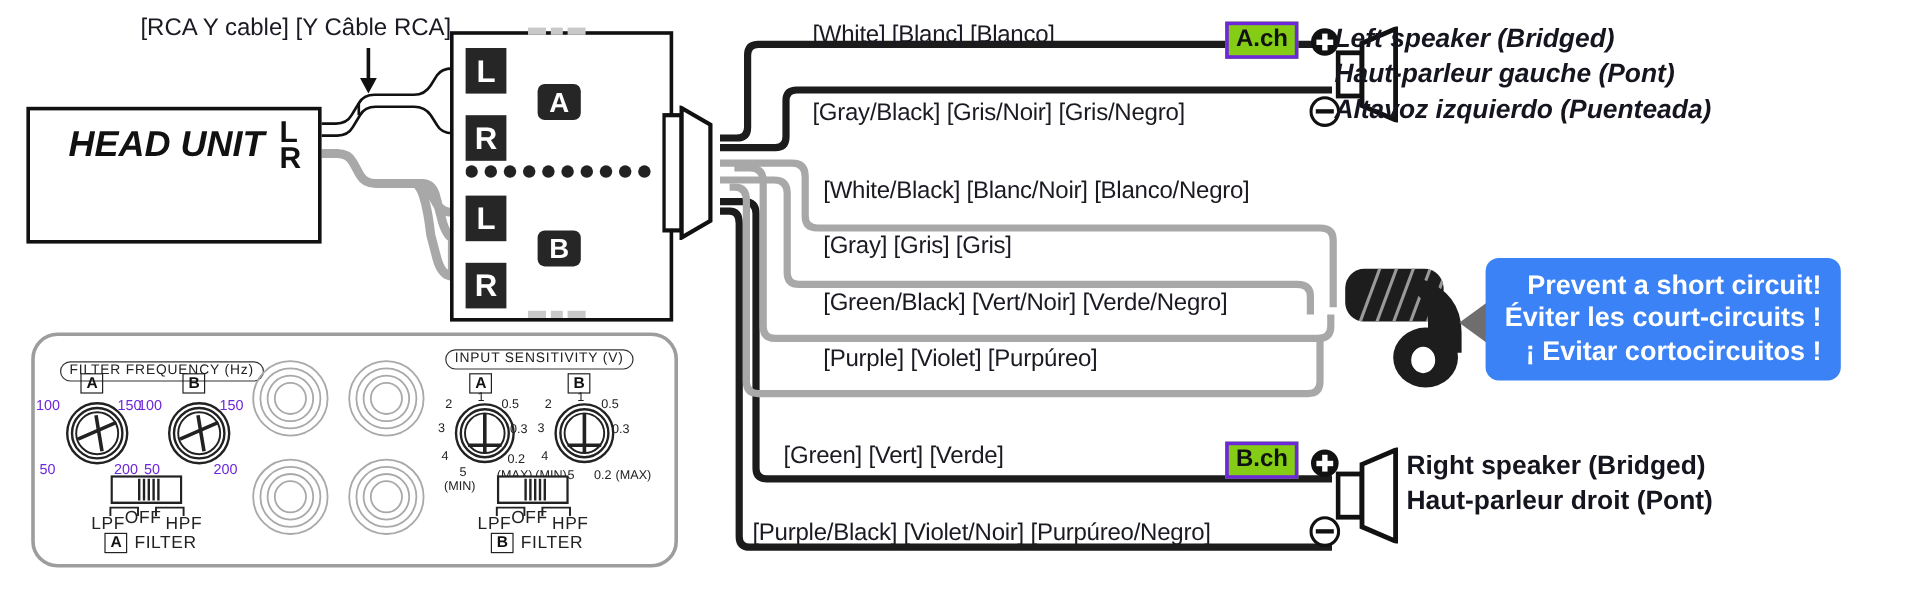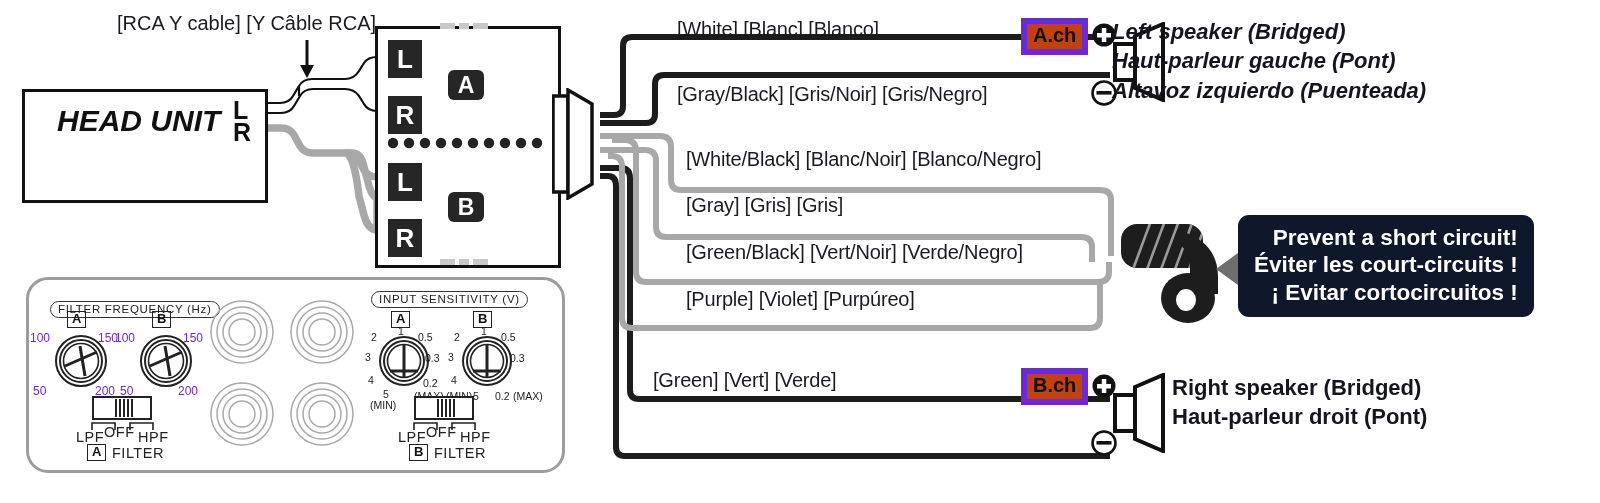--- a/index.html
+++ b/index.html
@@ -2,30 +2,30 @@
 <html><head>
 <meta charset="utf-8">
 <style>
   html,body{margin:0;padding:0;background:#fff;}
   body{font-family:"Liberation Sans",sans-serif;}
   #root{position:relative;width:1600px;height:503px;background:#fff;overflow:hidden;}
   .abs{position:absolute;}
   .lbl{font-family:"Liberation Sans",sans-serif;font-size:20px;color:#1a1a22;white-space:nowrap;font-weight:400;letter-spacing:-0.2px;}
   .spk-txt{font-family:"Liberation Sans",sans-serif;font-size:22px;font-weight:bold;color:#15151f;white-space:nowrap;line-height:1.33;}
   svg{display:block;}
-  .chbox{border:6px solid #6d28d9;background:#c2410c;font-size:20px;font-weight:bold;color:#111;
+  .chbox{border:3px solid #6d28d9;background:#84cc16;font-size:20px;font-weight:bold;color:#111;
          padding:0px 6px 2px 6px;font-family:"Liberation Sans",sans-serif;line-height:1.15;}
   .headunit{font-style:italic;font-weight:bold;font-size:30px;color:#111;letter-spacing:0px;
             font-family:"Liberation Sans",sans-serif;}
   .lr{font-size:25px;font-weight:bold;color:#111;line-height:0.86;font-family:"Liberation Sans",sans-serif;}
   .ampkey{background:#262626;color:#fff;font-weight:bold;font-size:26px;width:34px;height:38px;
           display:flex;align-items:center;justify-content:center;font-family:"Liberation Sans",sans-serif;}
   .abkey{background:#262626;color:#fff;font-weight:bold;font-size:23px;width:36px;height:30px;border-radius:6px;
          display:flex;align-items:center;justify-content:center;font-family:"Liberation Sans",sans-serif;}
-  .warn{background:#0f172a;border-radius:11px;padding:9px 16px 11px 16px;}
+  .warn{background:#3b82f6;border-radius:11px;padding:9px 16px 11px 16px;}
   .warn div{color:#fff;font-weight:bold;font-size:22.5px;text-align:right;line-height:1.22;white-space:nowrap;
             font-family:"Liberation Sans",sans-serif;}
   .rca-arrow-lbl{font-size:20px;color:#1a1a22;white-space:nowrap;line-height:1.5;}
   .pnl-tiny{font-size:12px;color:#6d28d9;font-family:"Liberation Sans",sans-serif;white-space:nowrap;}
   .pnl-tiny-s{font-size:10.5px;color:#222;font-family:"Liberation Sans",sans-serif;white-space:nowrap;}
   .pnl-box{border:1.6px solid #333;border-radius:9px;padding:1px 7px 2px 7px;font-size:11.5px;color:#222;
            white-space:nowrap;letter-spacing:0.7px;font-family:"Liberation Sans",sans-serif;}
   .sqbox{border:1.6px solid #222;font-size:13px;font-weight:bold;color:#111;padding:0 4px 1px 4px;
          font-family:"Liberation Sans",sans-serif;line-height:1.1;}
   .filt-word{font-size:14.5px;color:#222;letter-spacing:0.5px;font-family:"Liberation Sans",sans-serif;}
@@ -123,20 +123,21 @@
     <path d="M16,2 L40,16 L40,96 L16,110 Z" fill="#fff" stroke="#111" stroke-width="3.5"></path>
   </svg>
 
   <div class="abs lbl" style="left:677px;top:18px;">[White] [Blanc] [Blanco]</div>
   <div class="abs lbl" style="left:677px;top:83px;">[Gray/Black] [Gris/Noir] [Gris/Negro]</div>
   <div class="abs lbl" style="left:686px;top:148px;">[White/Black] [Blanc/Noir] [Blanco/Negro]</div>
   <div class="abs lbl" style="left:686px;top:194px;">[Gray] [Gris] [Gris]</div>
   <div class="abs lbl" style="left:686px;top:241px;">[Green/Black] [Vert/Noir] [Verde/Negro]</div>
   <div class="abs lbl" style="left:686px;top:288px;">[Purple] [Violet] [Purpúreo]</div>
   <div class="abs lbl" style="left:633px;top:369px;padding-left:20px;">[Green] [Vert] [Verde]</div>
+  <div class="abs lbl" style="left:627px;top:433px;">[Purple/Black] [Violet/Noir] [Purpúreo/Negro]</div>
 
   <div class="abs" style="left:673px;top:16px;width:238px;height:26px;background:#fff;z-index:-1;"></div>
 
   <div class="abs chbox" style="left:1021px;top:18px;">A.ch</div>
   <svg class="abs" style="left:1091px;top:22px;" width="26" height="26">
     <circle cx="13" cy="13" r="11.5" fill="#111"></circle>
     <rect x="6" y="11" width="14" height="4.5" fill="#fff"></rect>
       <rect x="10.8" y="6" width="4.5" height="14" fill="#fff"></rect>
   </svg>
   <svg class="abs" style="left:1091px;top:80px;" width="26" height="26">

